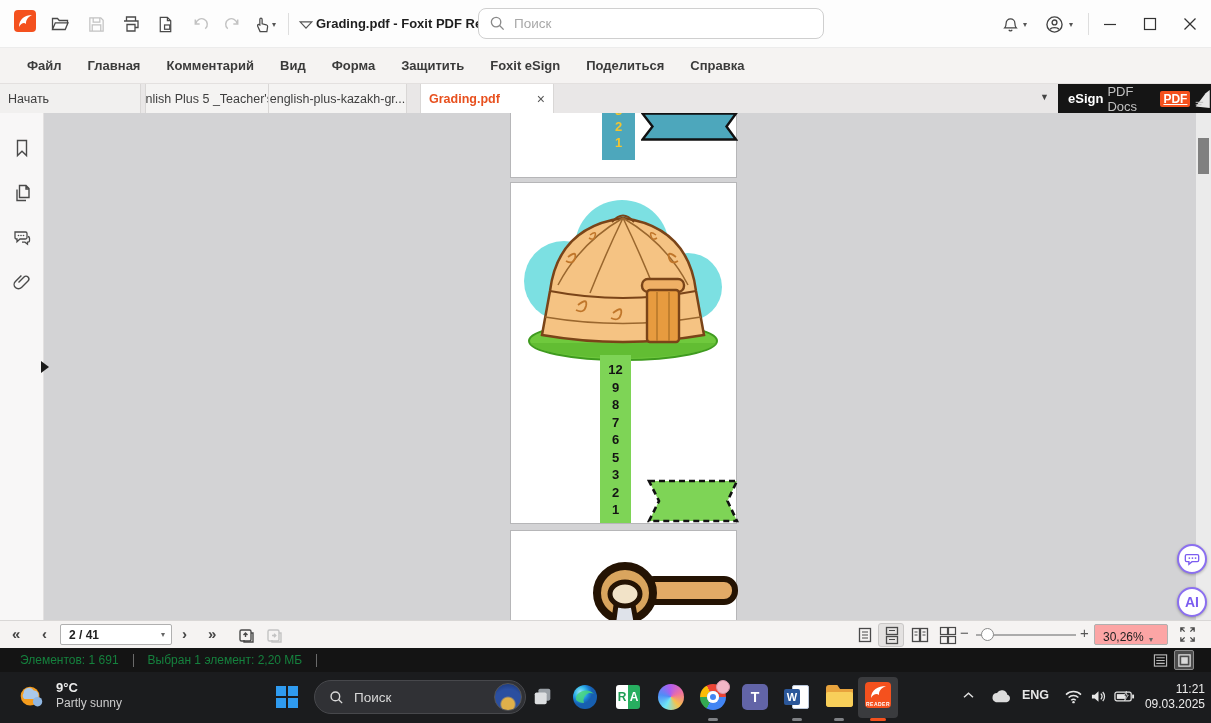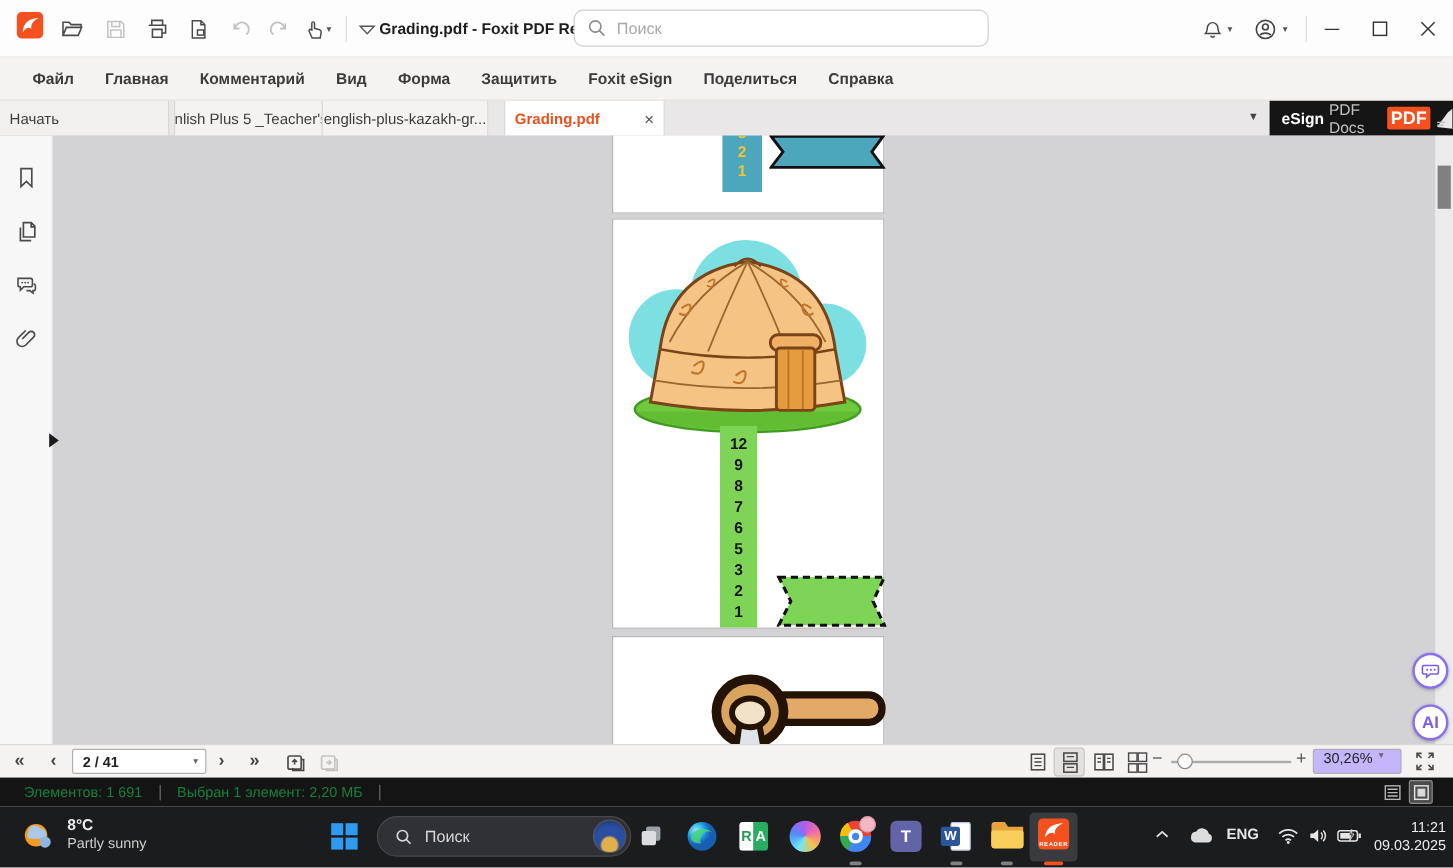--- a/index.html
+++ b/index.html
@@ -28,21 +28,21 @@
   .tab { top:0; height:29px; display:flex; align-items:center; font-size:12.5px; color:#3e3e3e; background:#f4f3f2; border-right:1px solid #d9d7d6; border-left:1px solid #d9d7d6; padding:0 8px; white-space:nowrap; overflow:hidden; }
   .tab-start { left:0; width:141px; border-left:none; background:#f1f0ef; }
   .tab-1 { left:145px; width:134px; justify-content:center; }
   .tab-2 { left:268px; width:139px; justify-content:center; }
   .tab-active { left:420px; width:134px; background:#ffffff; color:#e8501e; font-weight:700; justify-content:space-between; }
   .tab-close { color:#555; font-weight:400; font-size:14px; }
   .tab-caret { left:1040px; top:8px; font-size:9px; color:#444; }
   .esign-banner { left:1058px; top:0; width:153px; height:29px; background:#151515; display:flex; align-items:center; padding-left:10px; gap:4px; }
   .esign-bold { color:#fff; font-weight:700; font-size:13px; }
   .esign-rest { color:#c2c2c2; font-size:13px; }
-  .pdf-badge { background:#f4511e; color:#fff; font-size:15px; font-weight:700; border-radius:2px; padding:1px 3px; }
+  .pdf-badge { background:#f4511e; color:#fff; font-size:12px; font-weight:700; border-radius:2px; padding:1px 3px;text-decoration:underline; }
 
   
   .main { left:0; top:113px; width:1211px; height:507px; background:#d3d3d5; overflow:hidden; }
   .sidebar { left:0; top:0; width:44px; height:507px; background:#f8f7f7; border-right:1px solid #e3e1e1; }
   .sb-icon { left:12px; width:20px; height:20px; }
   .expander { left:41px; top:248px; width:0; height:0; border-top:6px solid transparent; border-bottom:6px solid transparent; border-left:8px solid #1a1a1a; }
 
   .page { left:510px; width:227px; background:#fff; border:1px solid #b6b6b8; }
   .page1 { top:-2px; height:67px; border-top:none; }
   .page2 { top:69px; height:342px; }
@@ -71,21 +71,21 @@
   .bottombar { left:0; top:620px; width:1211px; height:28px; background:#f5f3f2; border-top:1px solid #d9d7d6; }
   .nav-glyph { top:4px; font-size:15px; color:#444; font-weight:700; }
   .pagebox { left:60px; top:3px; width:112px; height:21px; background:#fff; border:1px solid #b0b0b0; border-radius:2px; display:flex; align-items:center; justify-content:space-between; padding:0 6px 0 8px; }
   .pagebox .val { font-size:12px; color:#222;font-weight:bold; }
   .mini-caret { font-size:8px; color:#666; }
   .bb-icon { top:4px; width:20px; height:20px; }
   .layout-active { left:878px; top:2px; width:26px; height:24px; background:#e4e2e1; border:1px solid #c9c7c6; border-radius:3px; }
   .zoom-sign { top:3px; font-size:15px; color:#555; }
   .slider-track { left:976px; top:13px; width:100px; height:2px; background:#ababab; }
   .slider-knob { left:981px; top:7px; width:13px; height:13px; border-radius:50%; background:#fff; border:1.5px solid #8a8a8a; }
-  .zoombox { left:1094px; top:3px; width:74px; height:21px; background:#c4b5fd; border:1px solid #b0b0b0; border-radius:2px; display:flex; align-items:flex-start; justify-content:space-between; padding:0 14px 0 8px; }
+  .zoombox { left:1094px; top:3px; width:74px; height:21px; background:#fca5a5; border:1px solid #b0b0b0; border-radius:2px; display:flex; align-items:flex-end; justify-content:space-between; padding:0 14px 0 8px; }
   .zoombox .val { font-size:12px; color:#222; }
 
   
   .statusbar { left:0; top:648px; width:1211px; height:24px; background:#141414; display:flex; align-items:center; padding-left:20px; gap:14px; }
   .sb-text { font-size:12px; color:#15803d; white-space:nowrap; }
   .sb-sep { width:1px; height:13px; background:#6a6a6a; }
   .sb-view { position:absolute; top:2px; width:20px; height:20px; display:flex; align-items:center; justify-content:center; border-radius:2px; }
   .sb-view-2 { background:#4c4c4c; border:1px solid #8a8a8a; }
 
   
@@ -469,21 +469,21 @@
   </div>
 
   <div class="abs taskbar">
     <div class="abs" style="left:16px; top:10px">
       <svg viewBox="0 0 32 32" width="30" height="30">
           <circle cx="15" cy="15" r="10" fill="#f59c1d"></circle>
           <path d="M8 12 a6 6 0 0 1 11-3 a5 5 0 0 1 3 9 h-13 a4.5 4.5 0 0 1 -1-6" fill="#aac8e8"></path>
           <circle cx="23" cy="21" r="5" fill="#8fb6e2"></circle>
         </svg>
     </div>
-    <div class="abs weather-temp">8°C</div>
+    <div class="abs weather-temp">9°C</div>
     <div class="abs weather-cond">Partly sunny</div>
 
     <div class="abs startbtn">
         <div></div>
         <div></div>
         <div></div>
         <div></div>
       </div>
 
     <div class="abs tb-search">

